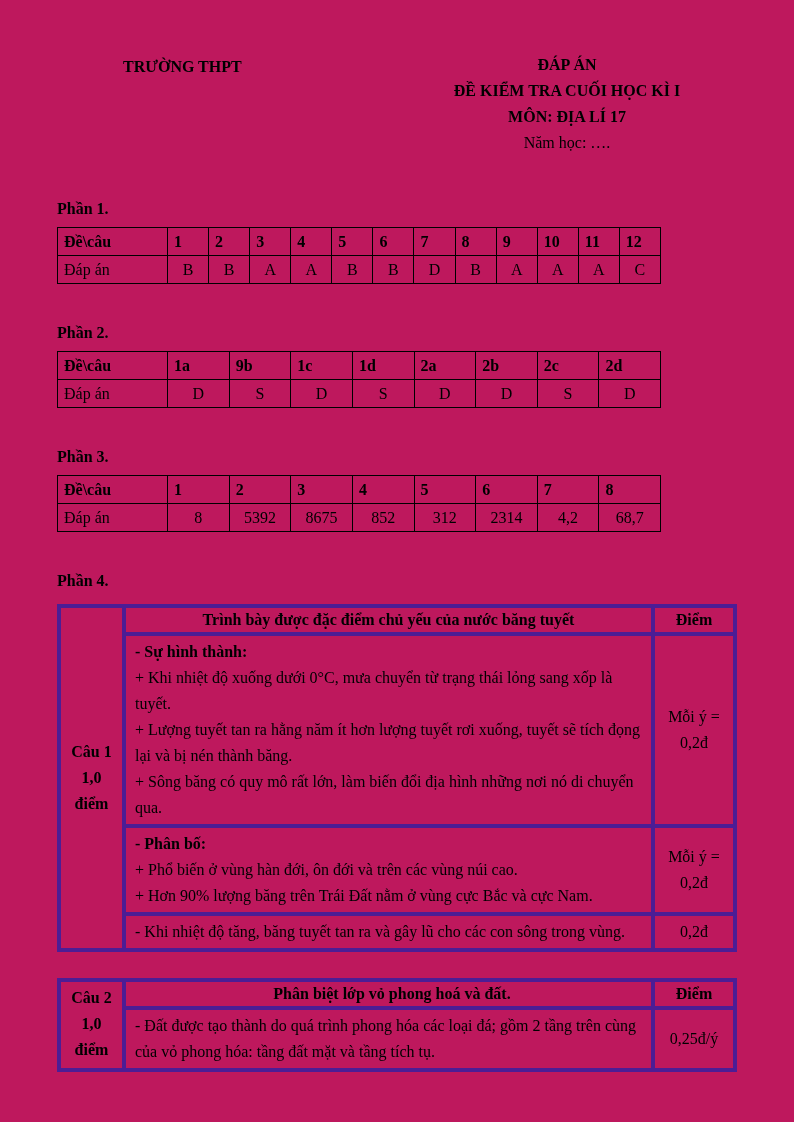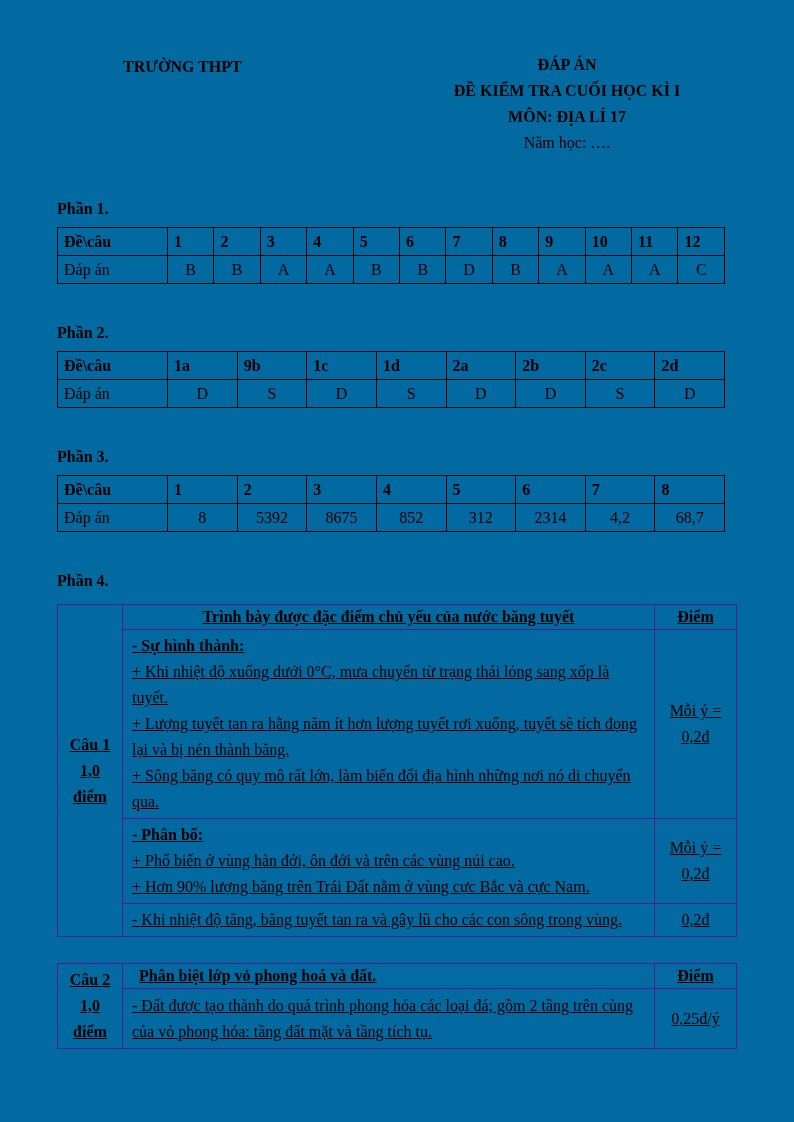--- a/index.html
+++ b/index.html
@@ -5,52 +5,52 @@
   html, body { margin: 0; padding: 0; background: #ffffff; }
   .page {
     width: 794px;
     height: 1122px;
     box-sizing: border-box;
     padding: 52px 57px 40px 57px;
     position: relative;
     font-family: "Liberation Serif", "DejaVu Serif", serif;
     font-size: 16px;
     color: #000;
-    background: #0369a1;
+    background: #be185d;
     overflow: hidden;
   }
 
   
   .header { display: flex; align-items: flex-start; }
   .school { font-weight: bold; margin-left: 66px; padding-top: 6px; white-space: nowrap; }
   .title-block { margin-left: auto; width: 340px; text-align: center; line-height: 26px; }
   .title-block .b { font-weight: bold; }
   .title-block .bi { font-weight: bold; font-style: italic; }
 
   
   .part-label { font-weight: bold; margin-top: 40px; }
   .part-label.first { margin-top: 44px; }
 
   
   table { border-collapse: collapse; }
-  .ans-table { width: 668px; table-layout: fixed; margin-top: 9px; }
+  .ans-table { width: 604px; table-layout: fixed; margin-top: 9px; }
   .ans-table td { border: 1px solid #000; padding: 3px 6px; height: 21px; overflow: hidden; }
   .rh { font-weight: bold; text-align: left; }
   .al { text-align: left; }
   .av { text-align: center; }
   .t1 .ch { font-weight: bold; text-align: left; }
   .t2 .ch, .t3 .ch { font-weight: bold; }
 
   
   .big { width: 680px; table-layout: fixed; margin-top: 14px; }
-  .big td { border: 1px solid #4c1d95; padding: 3px 9px; vertical-align: middle; box-sizing: border-box; text-decoration: underline; }
+  .big td { border: 4px solid #4c1d95; padding: 3px 9px; vertical-align: middle; box-sizing: border-box; }
   .qcell { text-align: center; font-weight: bold; line-height: 26px; }
   .qcell.top { vertical-align: top; }
   .title-cell { text-align: center; font-weight: bold; padding: 4px 8px; }
-  .title-cell.leftalign { text-align: left; padding-left: 16px; }
+  .title-cell.leftalign { text-align: center; padding-left: 16px; }
   .score-h { text-align: center; font-weight: bold; }
   .desc { line-height: 26px; text-align: left; }
   .desc .hd { font-weight: bold; }
   .score-cell { text-align: center; line-height: 26px; }
   .cau2 { margin-top: 26px; }
 </style>
 </head>
 <body>
 
 <div class="page">

